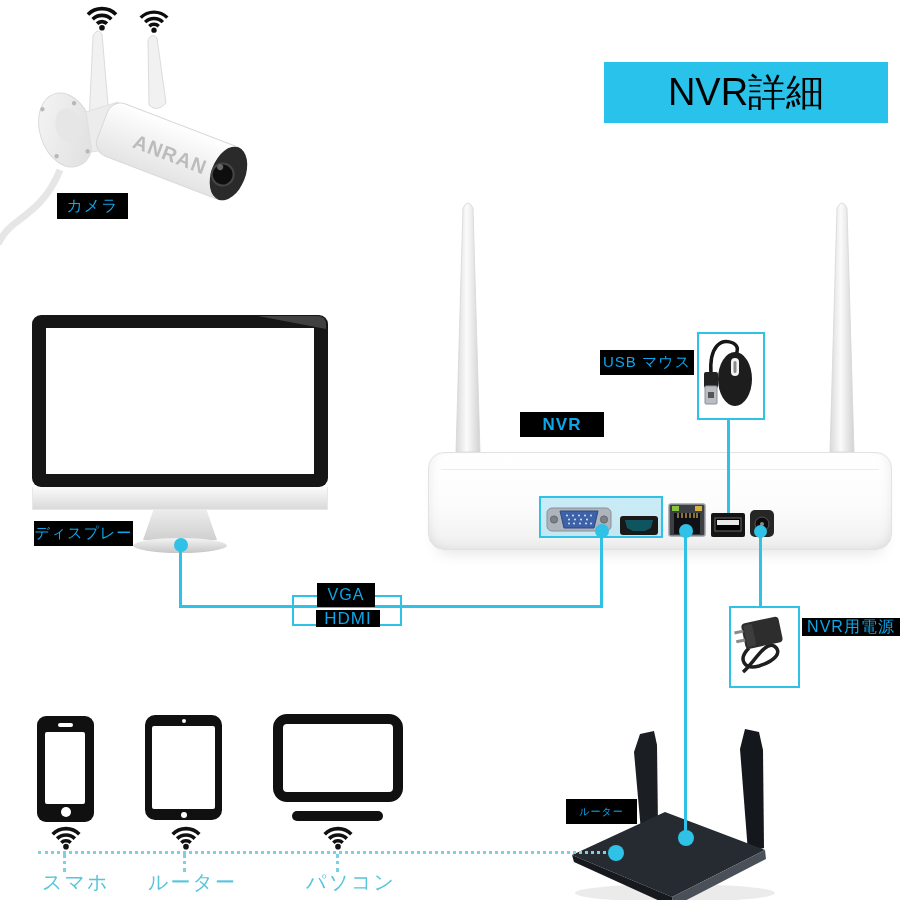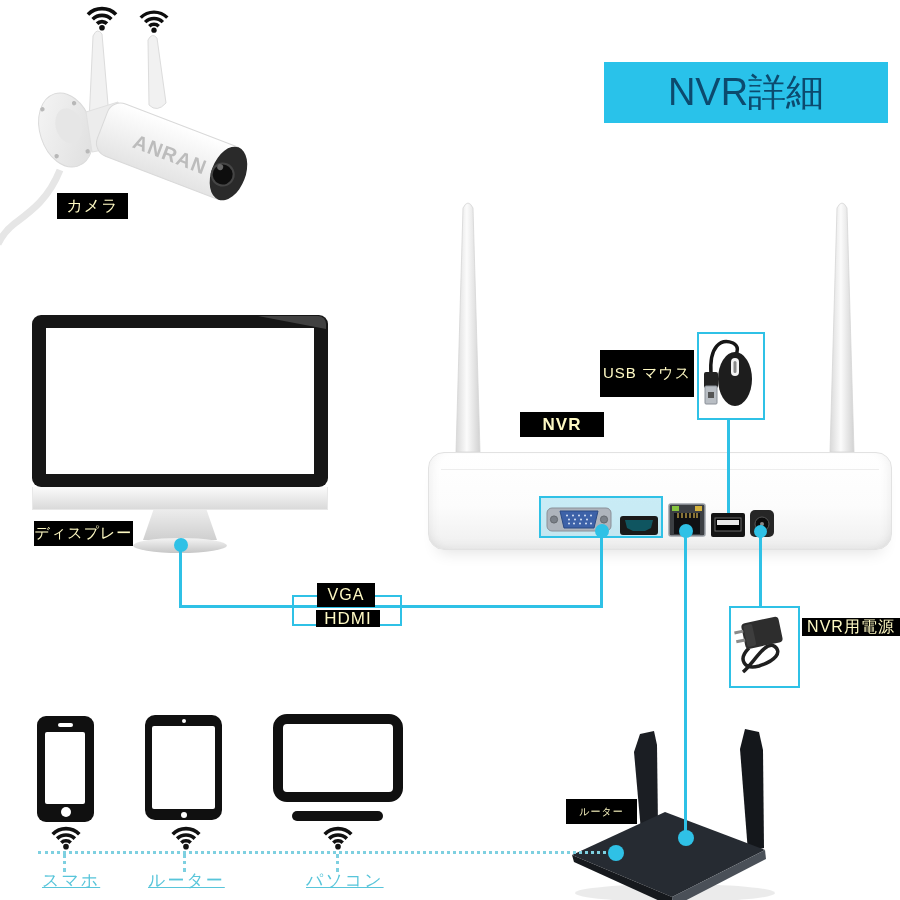--- a/index.html
+++ b/index.html
@@ -1,27 +1,27 @@
 <!DOCTYPE html>
 <html style="--cyan: #2FC1E6; --banner: #29C2EA; --dotted: #7ED0E0; --client-text: #58C5DA;"><head>
 <meta charset="utf-8">
 <style>
   html,body{margin:0;padding:0;background:#fff;}
   #canvas{position:relative;width:900px;height:900px;background:#ffffff;overflow:hidden;
           font-family:"Liberation Sans","DejaVu Sans",sans-serif;}
   .abs{position:absolute;}
   
-  .blabel{position:absolute;background:#000;color:#fef9c3;display:flex;align-items:center;
+  .blabel{position:absolute;background:#000;color:#0ea5e9;display:flex;align-items:center;
           justify-content:center;z-index:6;white-space:nowrap;letter-spacing:1px;}
   
   .cline{position:absolute;background:var(--cyan,#2FC1E6);z-index:2;}
   .dot{position:absolute;border-radius:50%;background:var(--cyan,#2FC1E6);z-index:4;}
   .cybox{position:absolute;border:2px solid var(--cyan,#2FC1E6);z-index:3;background:transparent;}
   .banner{position:absolute;left:604px;top:62px;width:284px;height:61px;background:var(--banner,#29C2EA);
-          color:#0c4a6e;font-size:38px;display:flex;align-items:center;justify-content:center;z-index:6;}
+          color:#000000;font-size:38px;display:flex;align-items:center;justify-content:center;z-index:6;}
   
   .bezel{position:absolute;left:32px;top:315px;width:296px;height:172px;background:#161616;border-radius:9px;z-index:1;}
   .screen{position:absolute;left:46px;top:328px;width:268px;height:146px;background:#ffffff;z-index:2;}
   .reflect{position:absolute;left:258px;top:316px;width:68px;height:13px;background:#414141;
            clip-path:polygon(0 0,100% 0,100% 100%);z-index:2;border-top-right-radius:8px;}
   .chin{position:absolute;left:32px;top:487px;width:296px;height:23px;background:linear-gradient(#fbfbfb,#dadada);
         border:1px solid #e8e8e8;border-top:none;box-sizing:border-box;z-index:1;}
   .neck{position:absolute;left:143px;top:510px;width:74px;height:30px;background:linear-gradient(#ececec,#cfcfcf);
         clip-path:polygon(14% 0,86% 0,100% 100%,0 100%);z-index:1;}
   .mbase{position:absolute;left:133px;top:538px;width:94px;height:15px;border-radius:50%;
@@ -43,21 +43,21 @@
   .phone .home{position:absolute;left:24px;top:91px;width:10px;height:10px;background:#fff;border-radius:50%;}
   .tablet{position:absolute;left:145px;top:715px;width:77px;height:105px;background:#101010;border-radius:10px;z-index:1;}
   .tablet .scr{position:absolute;left:7px;top:11px;width:63px;height:83px;background:#fff;border-radius:2px;}
   .tablet .cam{position:absolute;left:37px;top:4px;width:4px;height:4px;background:#fff;border-radius:50%;}
   .tablet .home{position:absolute;left:36px;top:97px;width:6px;height:6px;background:#fff;border-radius:50%;}
   .pcmon{position:absolute;left:273px;top:714px;width:130px;height:88px;border:10px solid #101010;
          border-radius:14px;background:#fff;box-sizing:border-box;z-index:1;}
   .pcbase{position:absolute;left:292px;top:811px;width:91px;height:10px;background:#101010;border-radius:6px;z-index:1;}
   .dotted-h{position:absolute;left:38px;top:851px;width:580px;height:0;border-top:3px dotted var(--dotted,#7ED0E0);z-index:2;}
   .dotted-v{position:absolute;width:0;height:18px;top:854px;border-left:3px dotted var(--dotted,#7ED0E0);z-index:2;}
-  .clabel{position:absolute;top:869px;color:var(--client-text,#58C5DA);font-size:17px;letter-spacing:2px;z-index:5;text-decoration:underline;}
+  .clabel{position:absolute;top:869px;color:var(--client-text,#58C5DA);font-size:20px;letter-spacing:2px;z-index:5;}
 </style>
 </head>
 <body>
 
 <div id="canvas">
 
   <div class="banner">NVR詳細</div>
 
   <svg class="abs" style="left:83px;top:2px;z-index:2" width="38" height="30" viewBox="0 0 46 34">
     <path d="M6 14 A24 24 0 0 1 40 14" stroke="#0d0d0d" stroke-width="4.4" fill="none"></path>
@@ -204,21 +204,21 @@
   <div class="cybox" style="left:697px;top:332px;width:64px;height:84px;background:#fff;z-index:2"></div>
   <svg class="abs" style="left:697px;top:332px;z-index:3" width="64" height="84" viewBox="0 0 64 84">
     <path d="M 14,42 C 12,14 24,6 36,11 C 42,14 41,20 38,24" stroke="#161616" stroke-width="3.5" fill="none"></path>
     <rect x="7" y="40" width="14" height="16" rx="2" fill="#222"></rect>
     <rect x="8" y="54" width="12" height="18" rx="1" fill="#b9bec4" stroke="#8a9098"></rect>
     <rect x="11" y="60" width="6" height="6" fill="#555"></rect>
     <ellipse cx="38" cy="47" rx="17" ry="27" fill="#1d1d1d"></ellipse>
     <rect x="34" y="26" width="8" height="18" rx="4" fill="#f4f4f4"></rect>
     <rect x="36.5" y="29" width="3" height="12" rx="1.5" fill="#8a8a8a"></rect>
   </svg>
-  <div class="blabel" style="left:600px;top:350px;width:94px;height:47px;font-size:15px">USB マウス</div>
+  <div class="blabel" style="left:600px;top:350px;width:94px;height:25px;font-size:15px">USB マウス</div>
 
   <div class="cybox" style="left:729px;top:606px;width:67px;height:78px;background:#fff;z-index:2"></div>
   <svg class="abs" style="left:729px;top:606px;z-index:3" width="67" height="78" viewBox="0 0 67 78">
     <path d="M 20,42 C 8,54 16,64 30,60 C 46,55 54,46 45,40 C 36,35 24,58 14,66" stroke="#1f1f1f" stroke-width="3.5" fill="none"></path>
     <g transform="rotate(-12 32 27)">
       <rect x="14" y="14" width="38" height="26" rx="4" fill="#2d2d2d"></rect>
       <rect x="16" y="16" width="9" height="22" rx="2" fill="#3d3d3d"></rect>
       <rect x="6" y="20" width="9" height="3" fill="#8a8a8a"></rect>
       <rect x="6" y="29" width="9" height="3" fill="#8a8a8a"></rect>
     </g>

